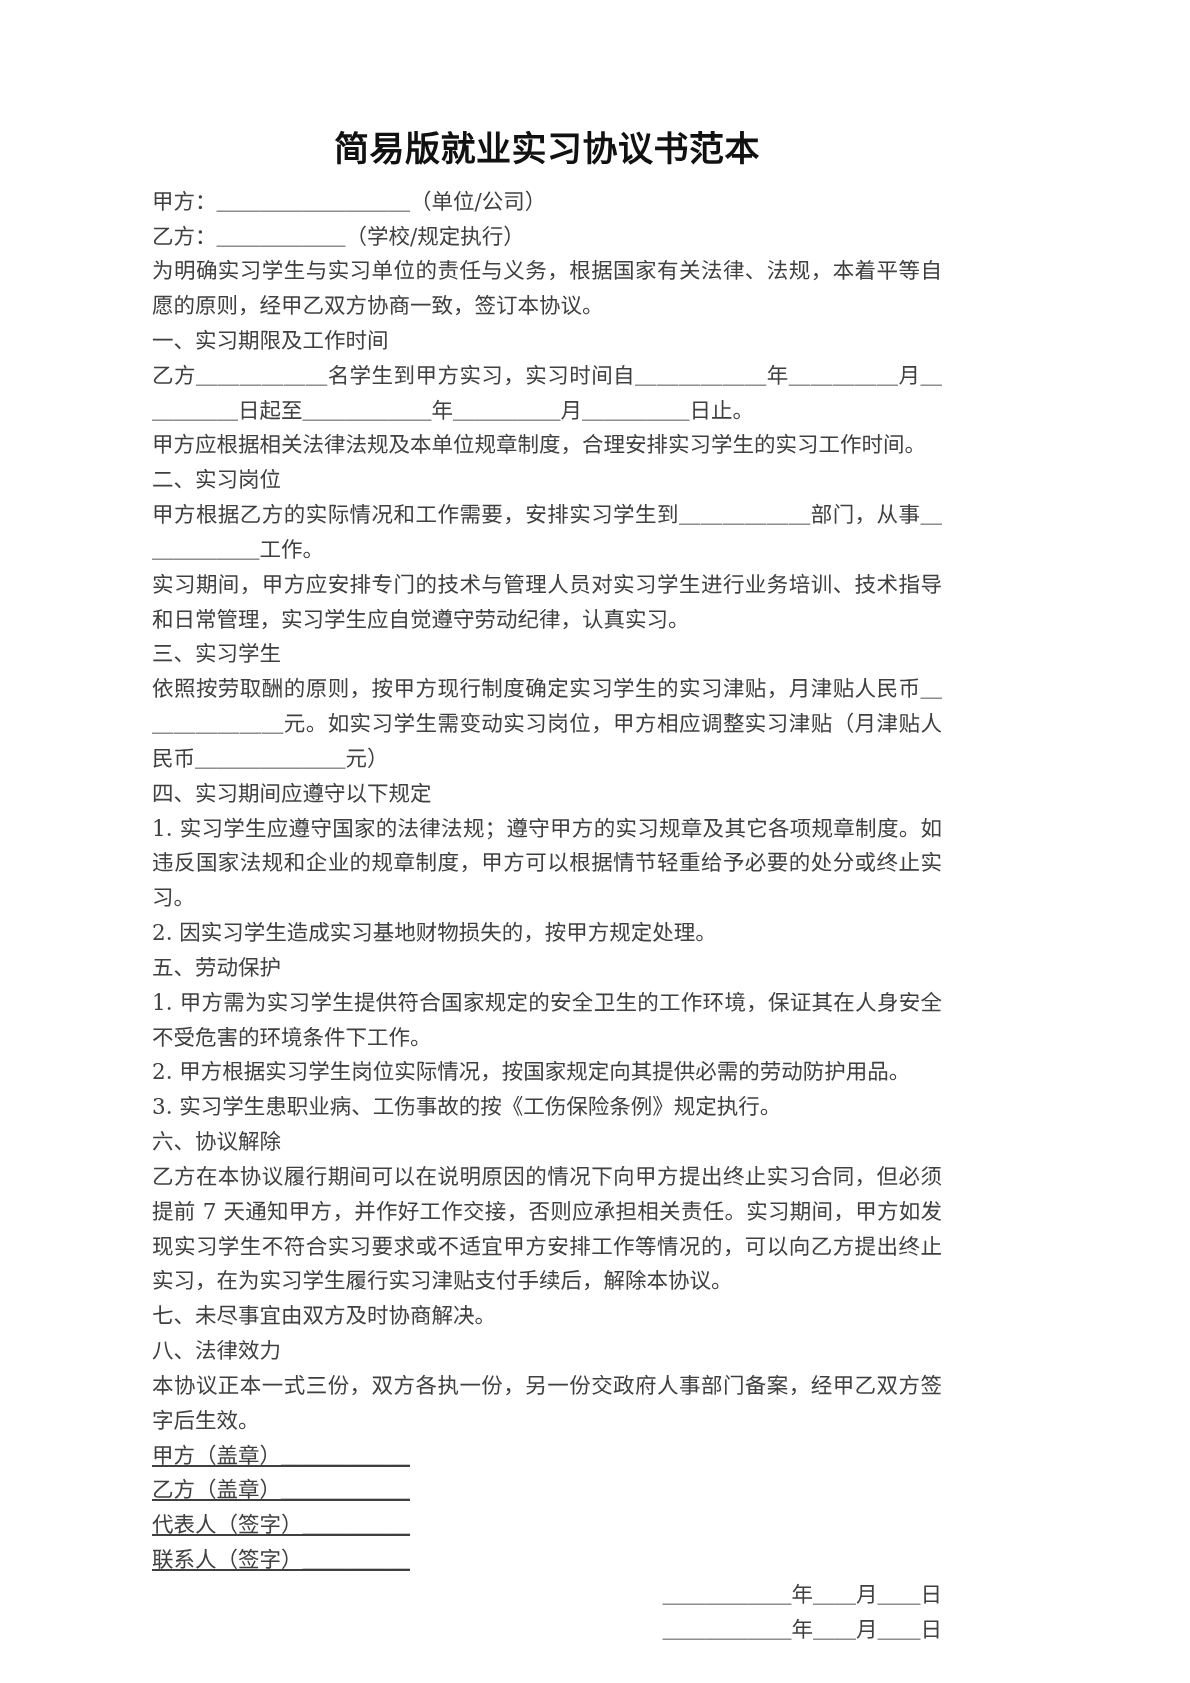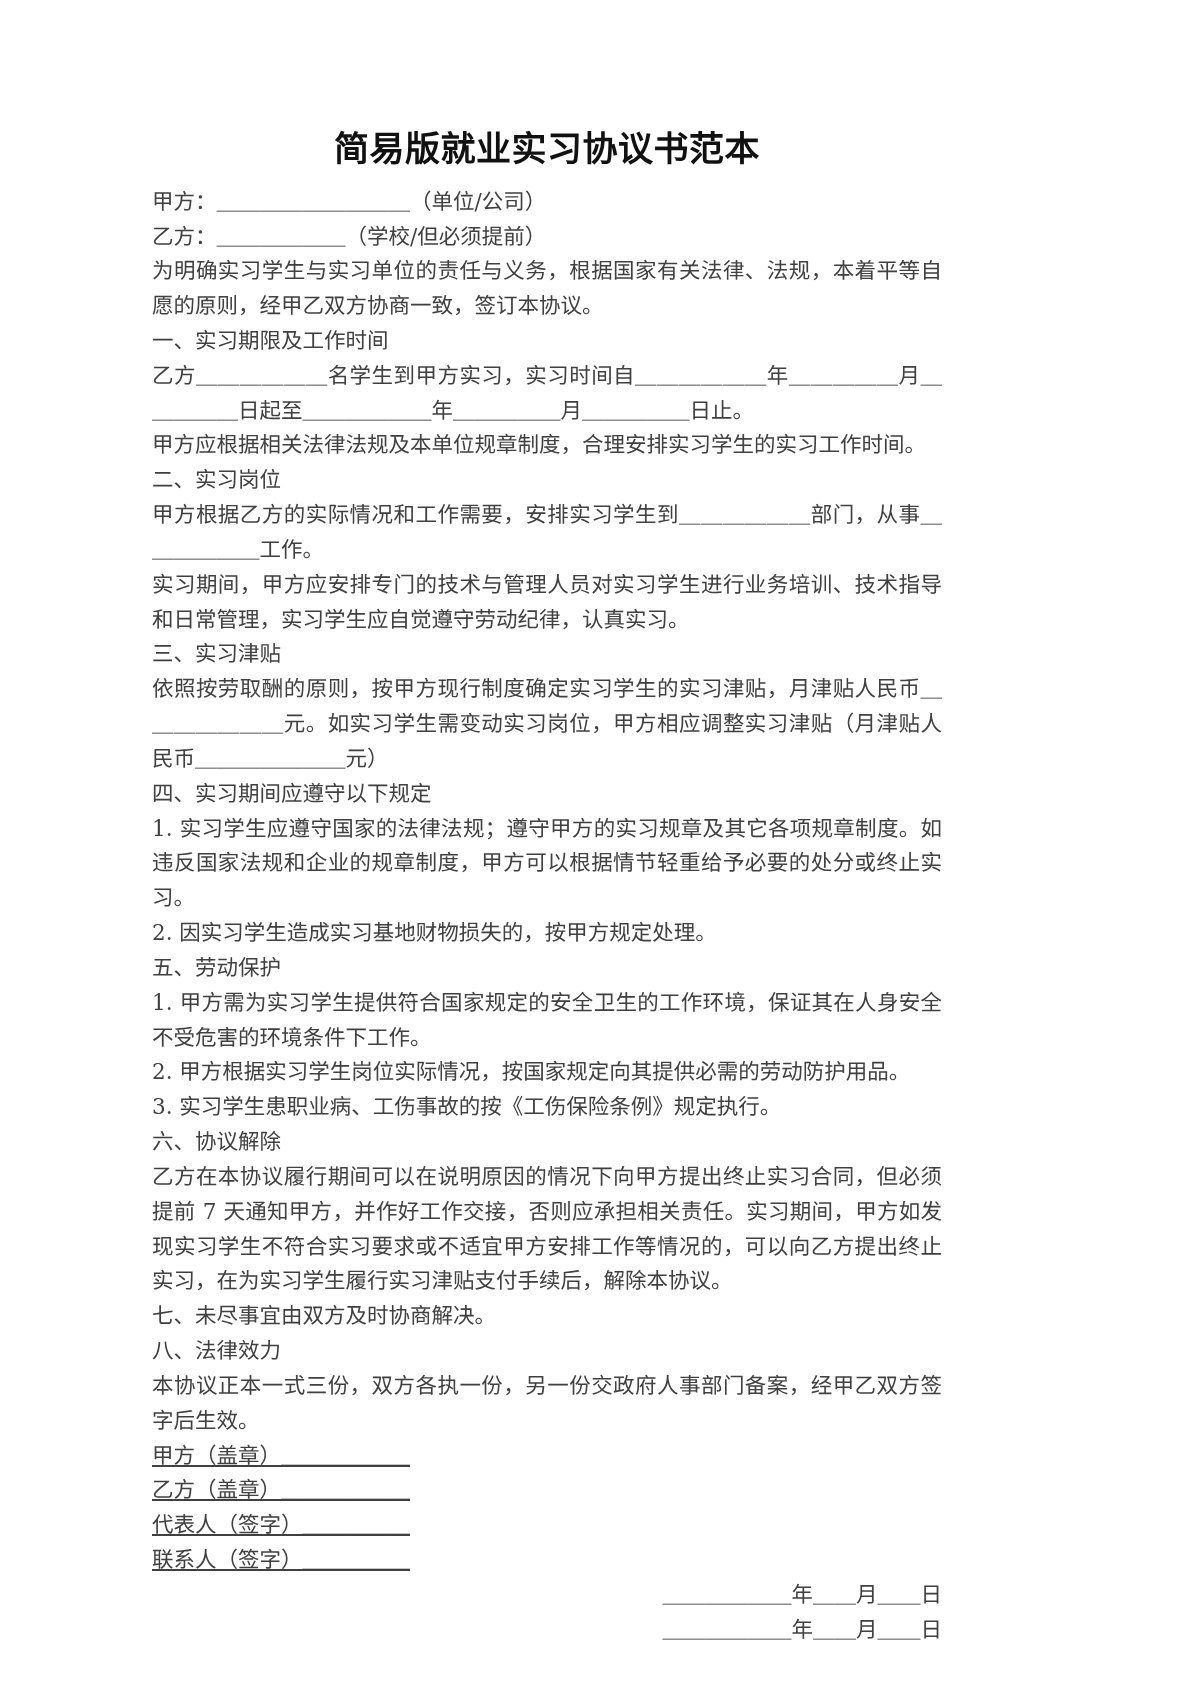--- a/index.html
+++ b/index.html
@@ -61,29 +61,29 @@
   }
 </style>
 </head>
 <body>
 
 <div class="page">
   <div class="doc-body">
     <h1 class="doc-title">简易版就业实习协议书范本</h1>
     <div id="paragraph-container">
         <p class="para heading">甲方：＿＿＿＿＿＿＿＿＿（单位/公司）</p>
-        <p class="para heading">乙方：＿＿＿＿＿＿（学校/但必须提前）</p>
+        <p class="para heading">乙方：＿＿＿＿＿＿（学校/规定执行）</p>
         <p class="para">为明确实习学生与实习单位的责任与义务，根据国家有关法律、法规，本着平等自愿的原则，经甲乙双方协商一致，签订本协议。</p>
         <p class="para heading">一、实习期限及工作时间</p>
         <p class="para">乙方＿＿＿＿＿＿名学生到甲方实习，实习时间自＿＿＿＿＿＿年＿＿＿＿＿月＿＿＿＿＿日起至＿＿＿＿＿＿年＿＿＿＿＿月＿＿＿＿＿日止。</p>
         <p class="para">甲方应根据相关法律法规及本单位规章制度，合理安排实习学生的实习工作时间。</p>
         <p class="para heading">二、实习岗位</p>
         <p class="para">甲方根据乙方的实际情况和工作需要，安排实习学生到＿＿＿＿＿＿部门，从事＿＿＿＿＿＿工作。</p>
         <p class="para">实习期间，甲方应安排专门的技术与管理人员对实习学生进行业务培训、技术指导和日常管理，实习学生应自觉遵守劳动纪律，认真实习。</p>
-        <p class="para heading">三、实习津贴</p>
+        <p class="para heading">三、实习学生</p>
         <p class="para">依照按劳取酬的原则，按甲方现行制度确定实习学生的实习津贴，月津贴人民币＿＿＿＿＿＿＿元。如实习学生需变动实习岗位，甲方相应调整实习津贴（月津贴人民币＿＿＿＿＿＿＿元）</p>
         <p class="para heading">四、实习期间应遵守以下规定</p>
         <p class="para">1. 实习学生应遵守国家的法律法规；遵守甲方的实习规章及其它各项规章制度。如违反国家法规和企业的规章制度，甲方可以根据情节轻重给予必要的处分或终止实习。</p>
         <p class="para">2. 因实习学生造成实习基地财物损失的，按甲方规定处理。</p>
         <p class="para heading">五、劳动保护</p>
         <p class="para">1. 甲方需为实习学生提供符合国家规定的安全卫生的工作环境，保证其在人身安全不受危害的环境条件下工作。</p>
         <p class="para">2. 甲方根据实习学生岗位实际情况，按国家规定向其提供必需的劳动防护用品。</p>
         <p class="para">3. 实习学生患职业病、工伤事故的按《工伤保险条例》规定执行。</p>
         <p class="para heading">六、协议解除</p>
         <p class="para">乙方在本协议履行期间可以在说明原因的情况下向甲方提出终止实习合同，但必须提前 7 天通知甲方，并作好工作交接，否则应承担相关责任。实习期间，甲方如发现实习学生不符合实习要求或不适宜甲方安排工作等情况的，可以向乙方提出终止实习，在为实习学生履行实习津贴支付手续后，解除本协议。</p>

